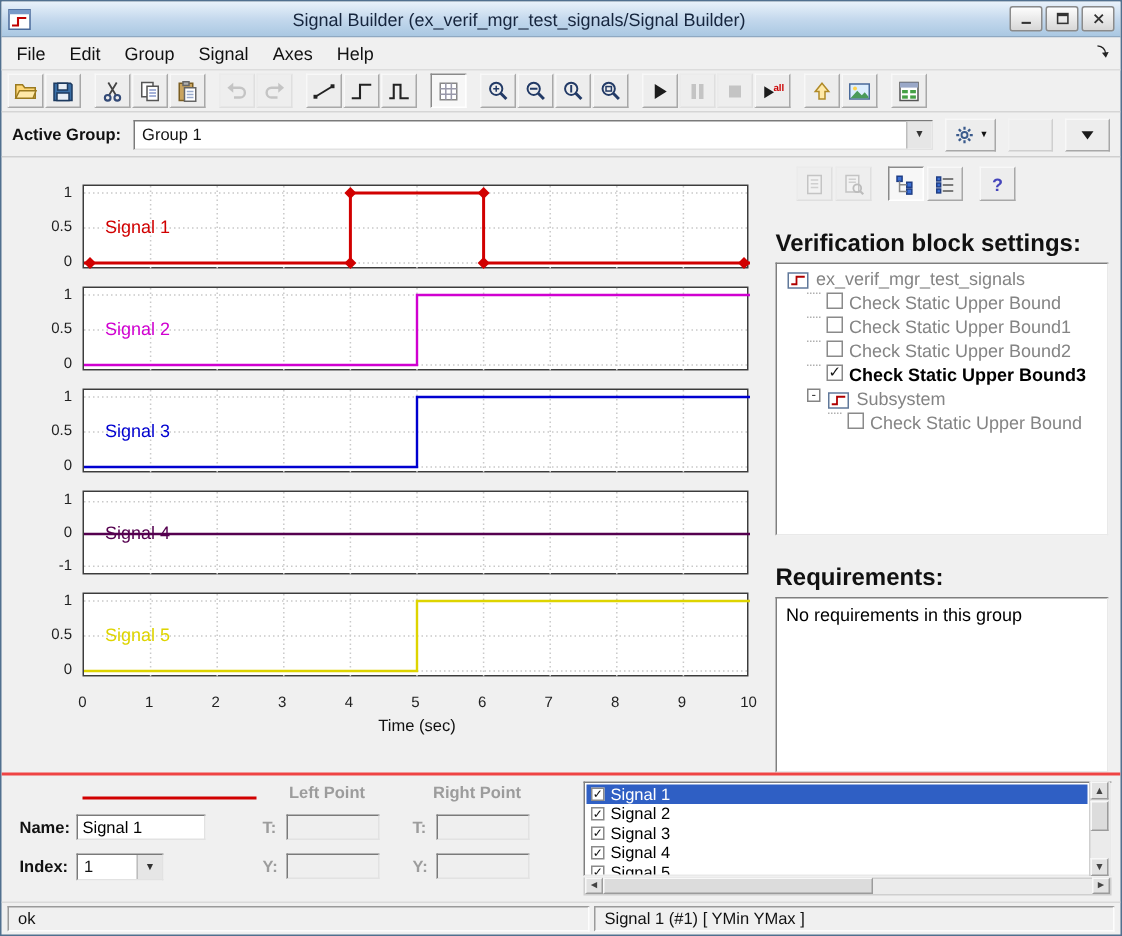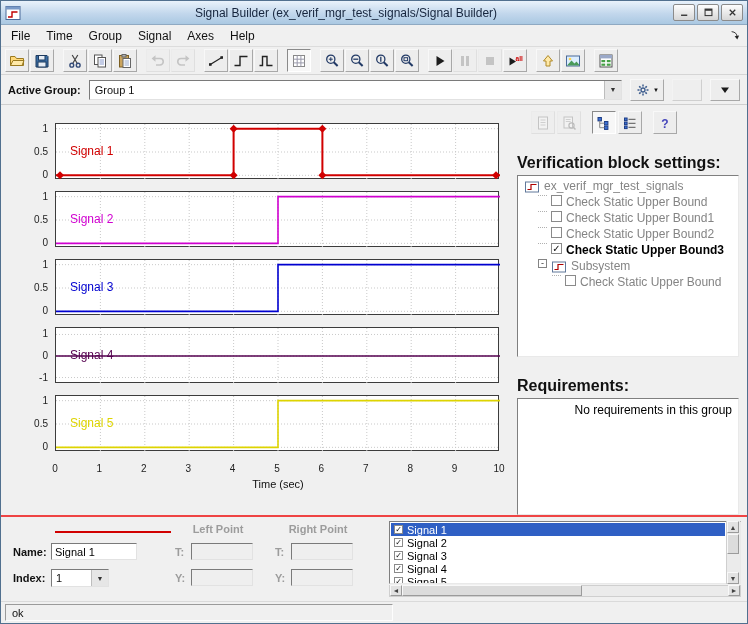--- a/index.html
+++ b/index.html
@@ -57,21 +57,21 @@
   .sec-title{font-weight:bold;font-size:16px;margin:13px 0 3px;}
   .sunken{border:1px solid;border-color:#7f7f7f #e9e9e9 #e9e9e9 #7f7f7f;background:#fff;}
   .tree-box{height:186px;overflow:hidden;padding:3px 2px;margin-bottom:7px;}
   .trow{display:flex;align-items:flex-start;height:16px;gap:4px;font-size:12px;color:#848484;white-space:nowrap;}
   .trow .tlabel.b{color:#000;font-weight:bold;}
   .tconn{width:9px;flex:0 0 9px;border-top:1px dotted #b0b0b0;height:0;}
   .cb{width:11px;height:11px;flex:0 0 11px;border:1px solid #8a8a8a;background:#fff;font-size:10px;line-height:10px;
       text-align:center;color:#111;}
   .expander{width:9px;height:9px;flex:0 0 9px;border:1px solid #848484;background:#fff;font-size:9px;line-height:6px;
             text-align:center;color:#333;}
-  .req-box{height:120px;padding:4px 6px;font-size:12px;color:#000;text-align:right;}
+  .req-box{height:120px;padding:4px 6px;font-size:12px;color:#000;}
   
   .bottom{flex:0 0 86px;border-top:2px solid #ef4444;display:flex;padding:3px 6px 4px 4px;position:relative;}
   .editor{position:relative;width:378px;flex:0 0 378px;}
   .pos{position:absolute;}
   .lbl{font-weight:bold;font-size:11px;}
   .glbl{color:#9c9c9c;font-weight:bold;font-size:11px;}
   .field{height:17px;border:1px solid;border-color:#7a7a7a #e2e2e2 #e2e2e2 #7a7a7a;background:#fff;
          font-family:"Liberation Sans",sans-serif;font-size:11px;padding:1px 3px;}
   .field:disabled,.field.off{background:#efefef;color:#888;}
   .fake-combo{height:18px;display:inline-flex;align-items:center;background:#fff;
@@ -130,21 +130,21 @@
               <path d="M4 4 L12 12 M12 4 L4 12" stroke="#333" stroke-width="1.8" fill="none"></path>
             </svg>
           </span>
         </span>
       </span>
   </div>
 
   <div class="menubar">
     <span id="menuItems" style="display:flex">
         <span class="menu-item">File</span>
-        <span class="menu-item">Time</span>
+        <span class="menu-item">Edit</span>
         <span class="menu-item">Group</span>
         <span class="menu-item">Signal</span>
         <span class="menu-item">Axes</span>
         <span class="menu-item">Help</span>
       </span>
     <span class="dock"><span class="icw">
           <svg viewBox="0 0 16 16">
             <path d="M3.5 3.5 C8.5 4 10.5 6.5 10.8 10.5" fill="none" stroke="#222" stroke-width="1.2"></path>
             <path d="M7.5 9.5 L11 14 L13.5 8.8 Z" fill="#222"></path>
           </svg>
@@ -693,15 +693,16 @@
       <div class="hscroll">
         <div class="sbtn" style="left:0;top:-1px;height:11px">◄</div>
         <div class="thumb" style="left:12px;top:-1px;width:180px;height:11px"></div>
         <div class="sbtn" style="right:0;top:-1px;height:11px">►</div>
       </div>
     </div>
   </div>
 
   <div class="statusbar">
     <div class="spanel sp-left">ok</div>
+    <div class="spanel sp-right">Signal 1 (#1)   [ YMin YMax ]</div>
   </div>
 
 </div>
 
 </body></html>

